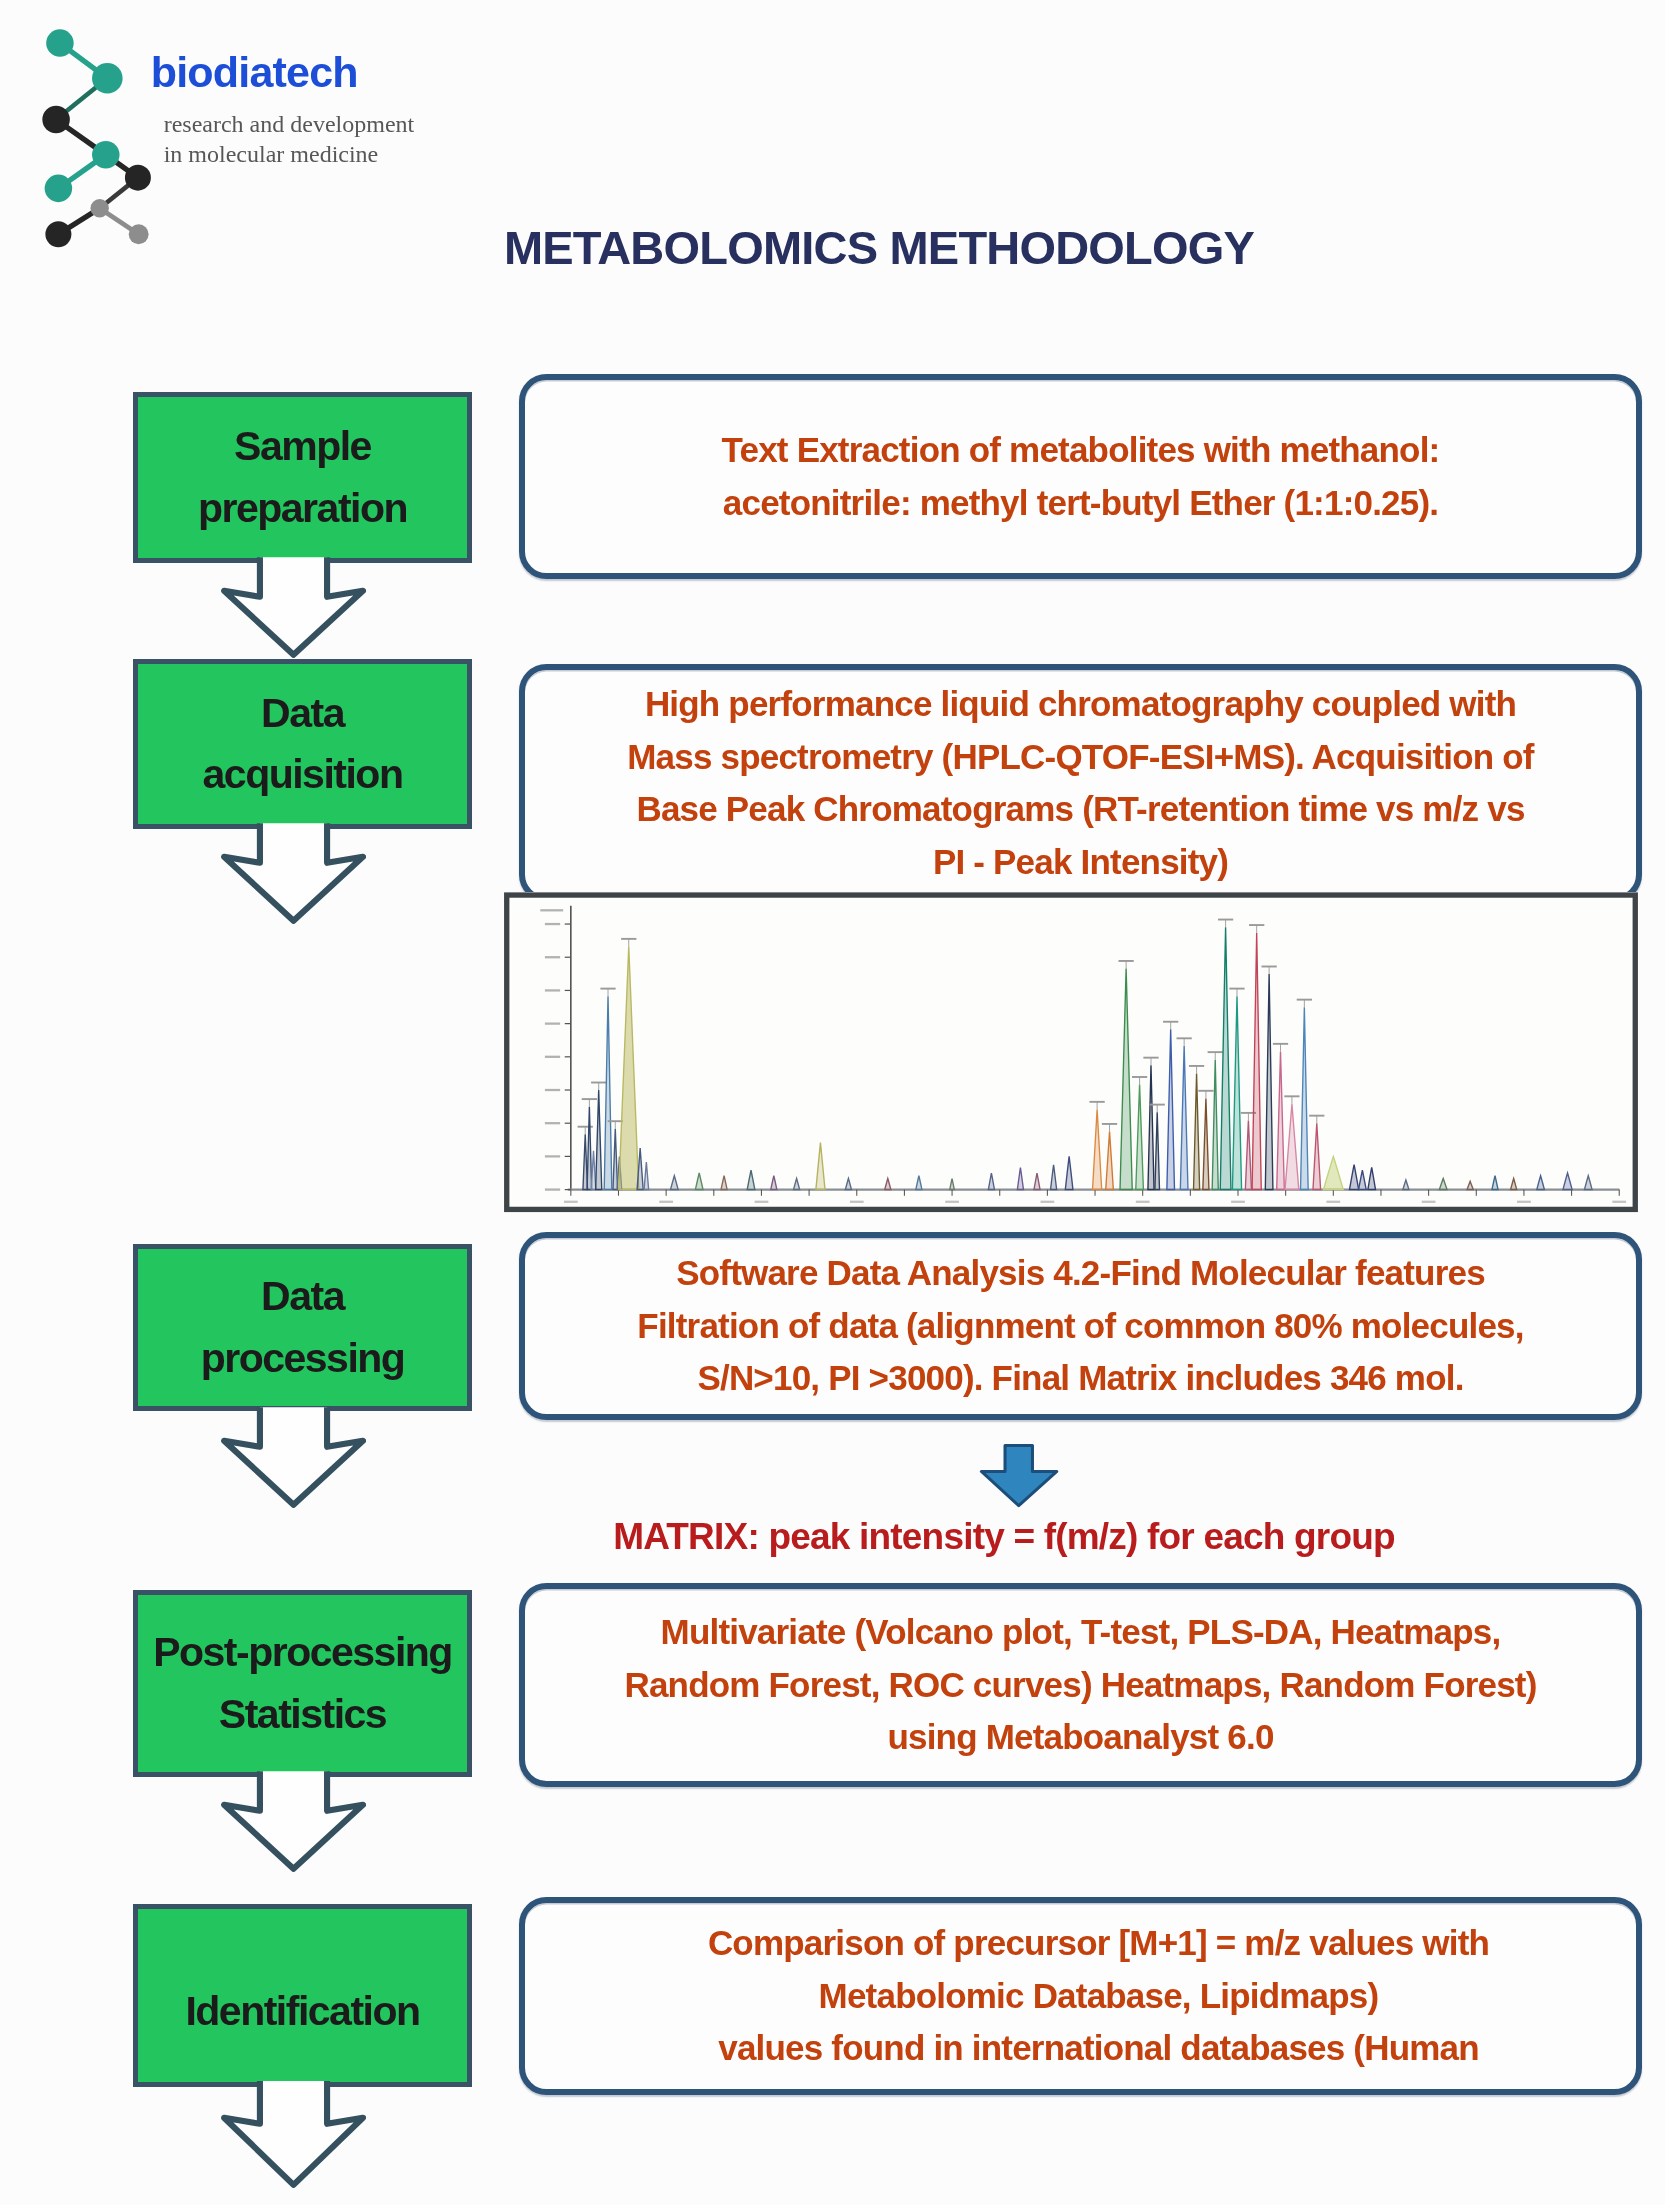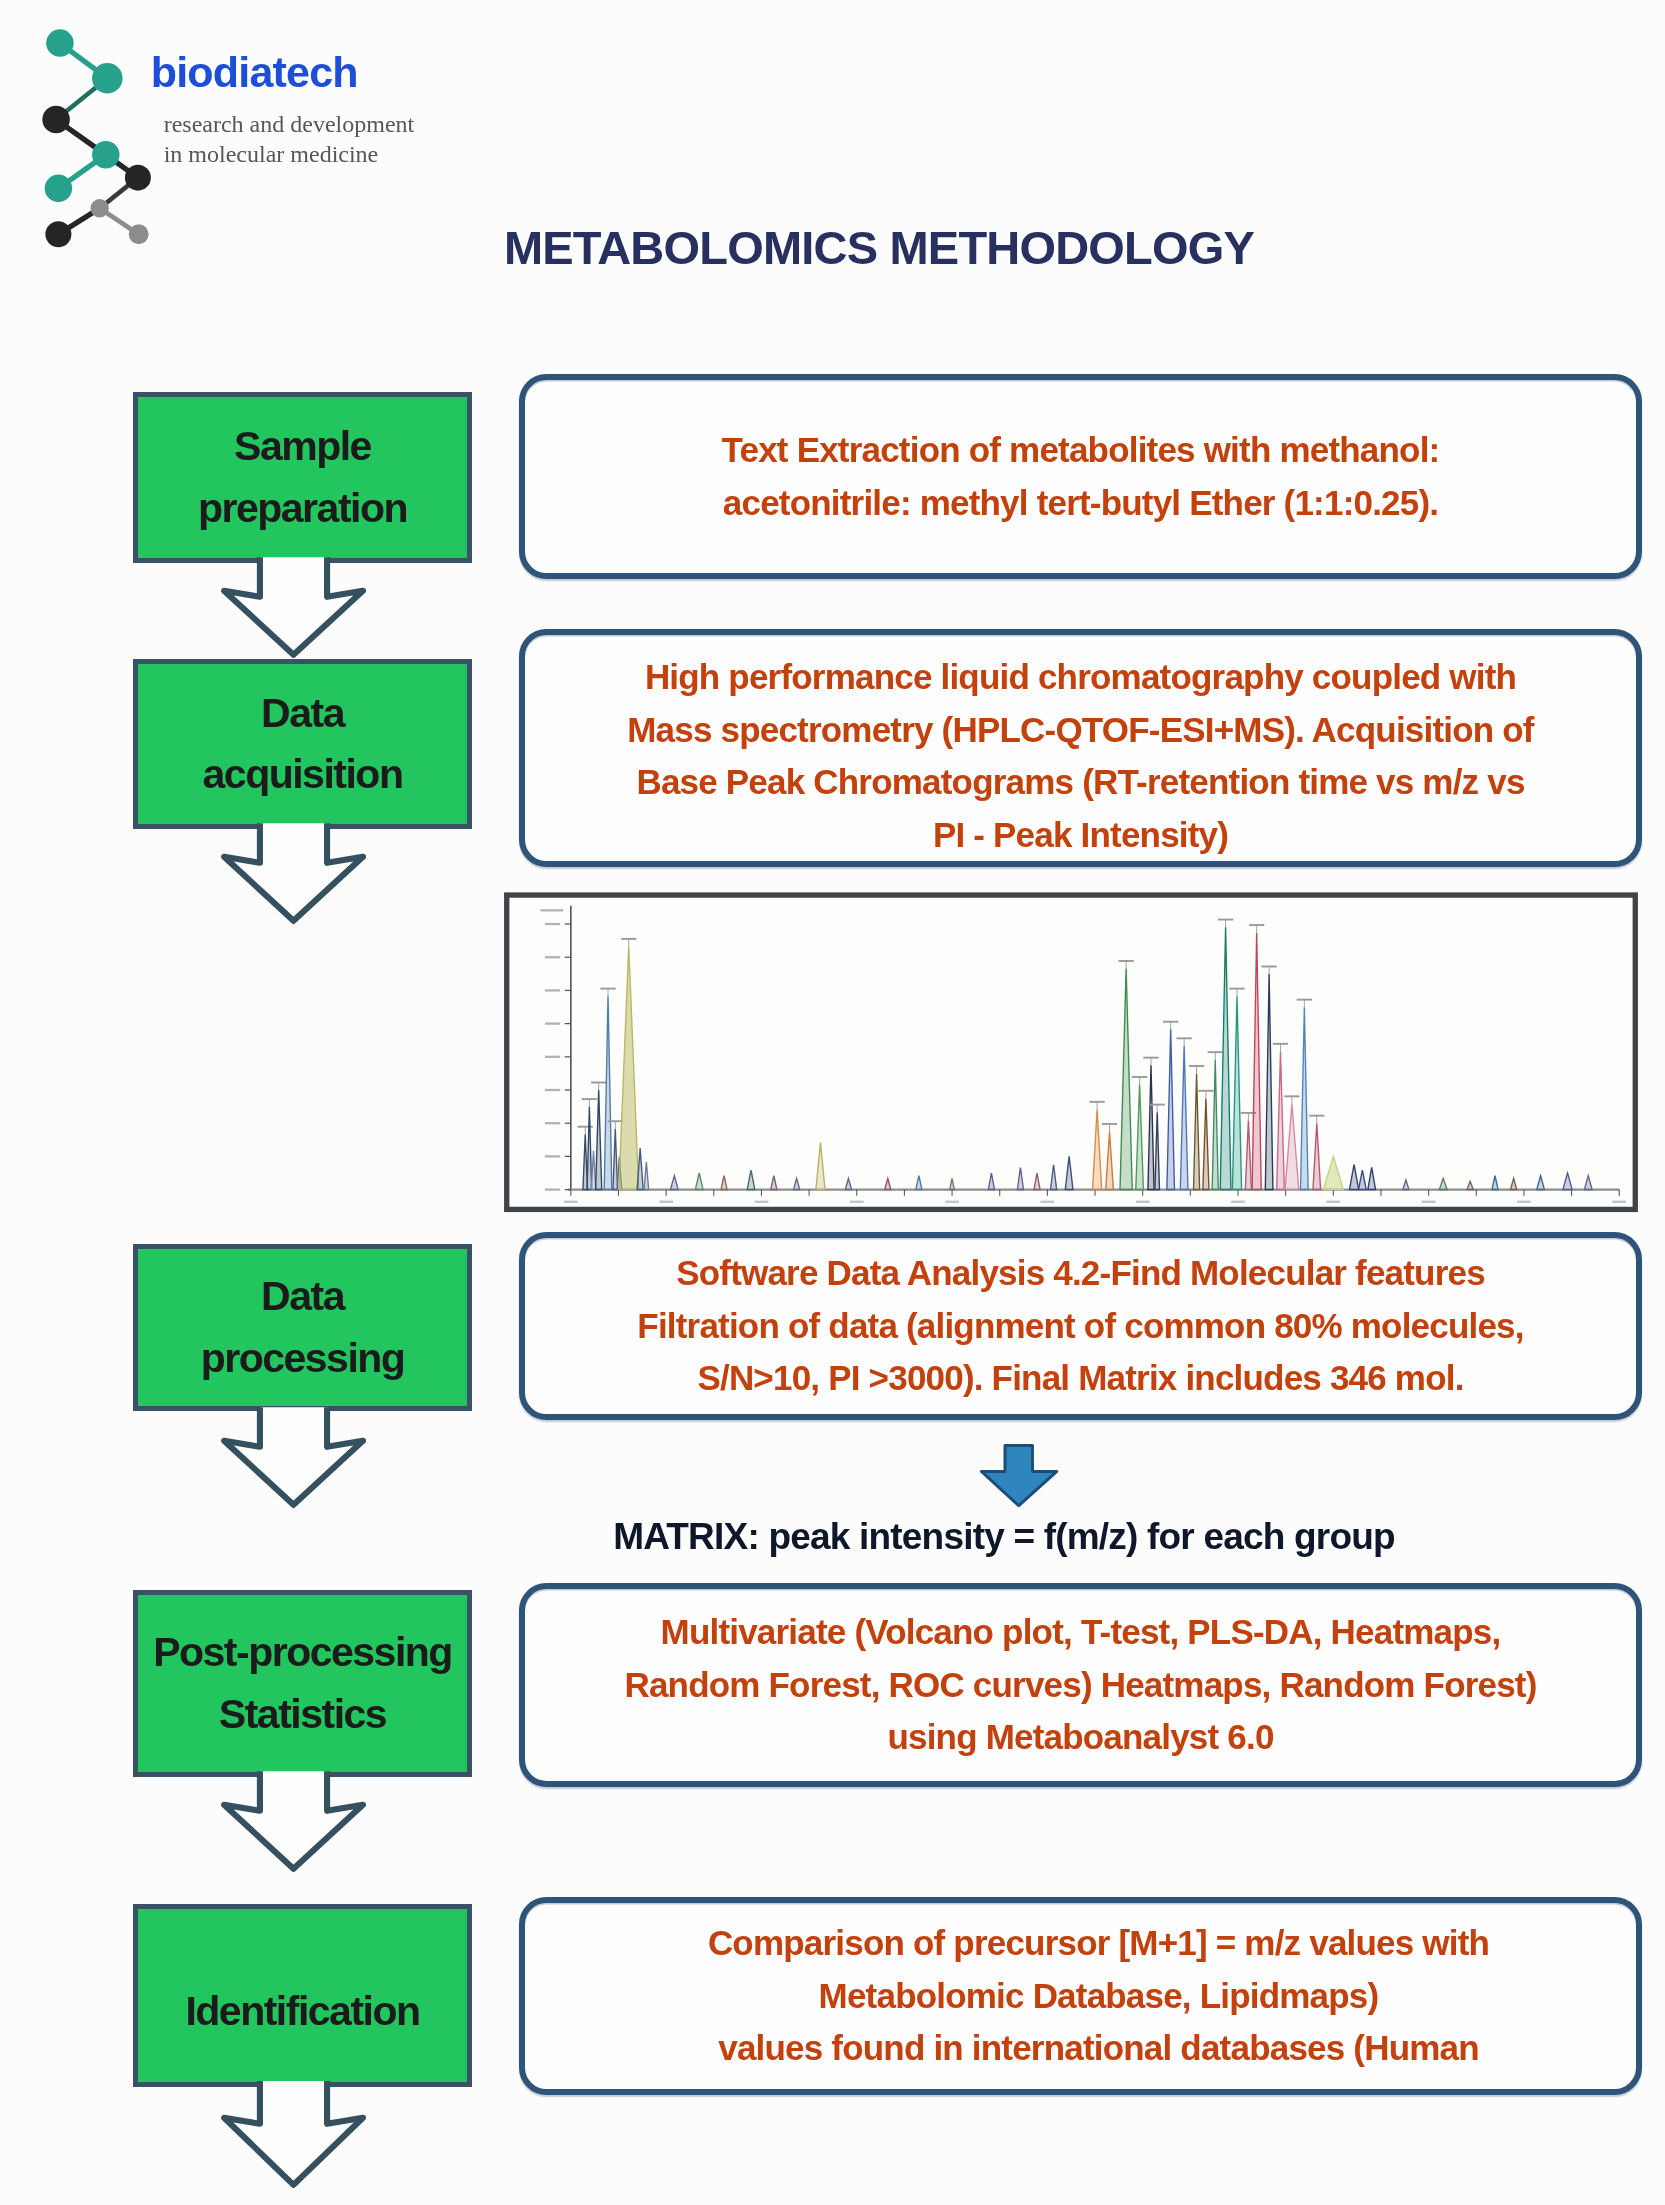--- a/index.html
+++ b/index.html
@@ -47,21 +47,21 @@
   .descline{
     font-size:35px;font-weight:bold;color:#c2410c;
     line-height:1.5;letter-spacing:-0.8px;text-align:center;white-space:nowrap;
   }
   
   .flow-arrow{position:absolute;z-index:3;}
   .blue-arrow{position:absolute;z-index:3;}
   
   .matrix-note{
     position:absolute;left:519px;top:1516px;width:970px;
-    text-align:center;font-size:37px;font-weight:bold;color:#0f172a;letter-spacing:-0.8px;
+    text-align:center;font-size:37px;font-weight:bold;color:#b91c1c;letter-spacing:-0.8px;
   }
   
   .chrom-wrap{
     position:absolute;left:503px;top:892px;width:1136px;height:322px;
     background:#fdfdfc;
   }
 </style>
 </head>
 <body>
 
@@ -108,21 +108,21 @@
     <div class="descline">acetonitrile: methyl tert-butyl Ether (1:1:0.25).</div>
   </div>
 
   <div class="stepbox" style="top:659px;height:170px;">
     <div class="stepline">Data</div>
     <div class="stepline">acquisition</div>
   </div>
   <svg class="flow-arrow" style="left:221px;top:823px;" width="145" height="101" viewBox="0 0 190 132">
     <path d="M51 0 L51 52 L4 44 L95 128 L186 44 L139 52 L139 0" fill="#fefefe" stroke="#35505f" stroke-width="8" stroke-linejoin="round"></path>
   </svg>
-  <div class="descbox" style="top:629px;height:238px;justify-content:flex-end;">
+  <div class="descbox" style="top:664px;height:238px;">
     <div class="descline">High performance liquid chromatography coupled with</div>
     <div class="descline">Mass spectrometry (HPLC-QTOF-ESI+MS). Acquisition of</div>
     <div class="descline">Base Peak Chromatograms (RT-retention time vs m/z vs</div>
     <div class="descline">PI - Peak Intensity)</div>
   </div>
 
   <div class="chrom-wrap">
     <svg id="chrom" width="1136" height="322" viewBox="0 0 1487 422">
         <rect x="4" y="4" width="1479" height="412" fill="#fefefd" stroke="#3f4448" stroke-width="7"></rect>
         <rect x="10" y="10" width="1467" height="400" fill="#fdfdfb" stroke="none"></rect>

